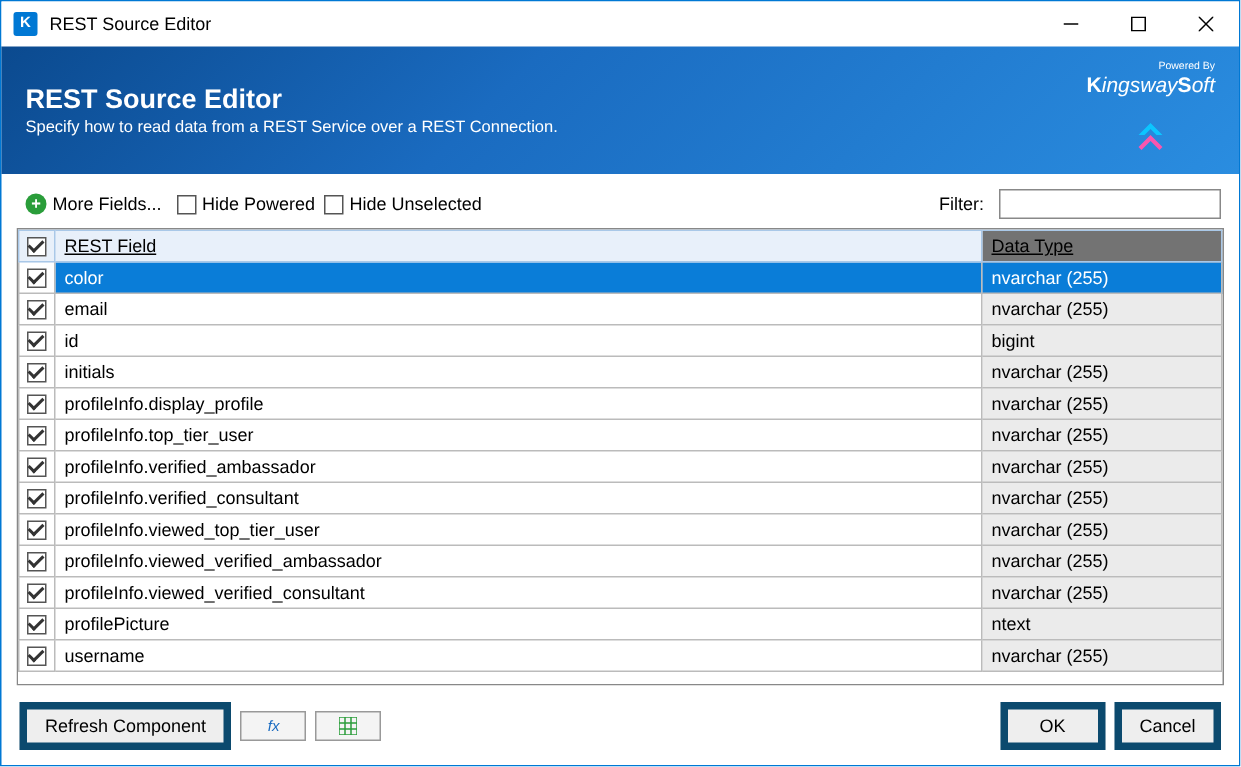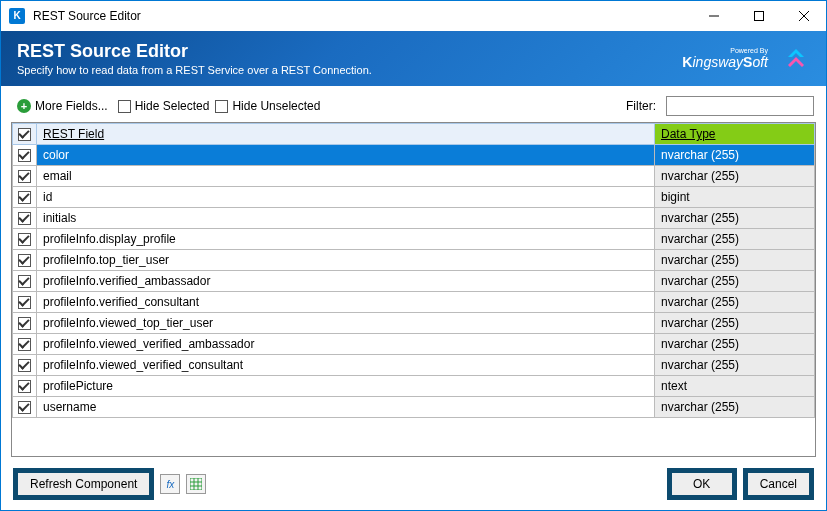--- a/index.html
+++ b/index.html
@@ -6,21 +6,21 @@
 body { font-family: "Segoe UI", Tahoma, sans-serif; font-size: 12px; background: #fff; width: 827px; height: 511px; overflow: hidden; }
 .window { width: 827px; height: 511px; border: 1px solid #0078d4; display: flex; flex-direction: column; }
 .titlebar { height: 30px; background: #fff; display: flex; align-items: center; padding: 0 0 0 8px; }
 .titlebar-icon { width: 16px; height: 16px; background: #0078d4; color: #fff; font-size: 10px; font-weight: bold; text-align: center; line-height: 16px; margin-right: 8px; border-radius: 2px; }
 .titlebar-text { flex: 1; font-size: 12px; color: #000; }
 .titlebar-btn { width: 45px; height: 30px; display: flex; align-items: center; justify-content: center; cursor: pointer; }
 .titlebar-btn svg { stroke: #000; }
 .header { background: linear-gradient(135deg, #0b4a8f 0%, #1a6bc0 40%, #2a8de0 100%); padding: 10px 16px; color: #fff; display: flex; align-items: center; justify-content: space-between; }
 .header-text h1 { font-size: 18px; font-weight: 600; margin-bottom: 2px; }
 .header-text p { font-size: 11px; font-weight: 400; }
-.header-logos { display: flex; align-items: center; gap: 14px; }
+.header-logos { display: flex; align-items: center; gap: 14px; flex-direction: column; }
 .logo-ks { font-size: 14px; font-weight: 400; color: #fff; }
 .logo-ks .pb { font-size: 7px; display: block; line-height: 1; text-align: right; }
 .logo-ks .kname { font-style: italic; }
 .logo-ks .bold { font-weight: 700; font-style: normal; }
 .logo-cu { width: 28px; height: 28px; position: relative; }
 .logo-cu svg { width: 28px; height: 28px; }
 .content { flex: 1; display: flex; padding: 10px 10px 0 10px; gap: 4px; overflow: hidden; }
 .sidebar { width: 98px; border: 1px solid #888; background: #fff; padding: 2px 0; }
 .side-item { padding: 1px 2px; cursor: pointer; font-size: 12px; color: #000; line-height: 15px; }
 .side-item.active { background: #0a7dd8; color: #fff; }
@@ -32,28 +32,28 @@
 .cb-box { width: 13px; height: 13px; border: 1px solid #555; background: #fff; }
 .toolbar-spacer { flex: 1; }
 .filter-label { margin-right: 4px; }
 .filter-input { border: 1px solid #888; width: 148px; height: 20px; padding: 0 4px; font-size: 12px; }
 .table-wrap { border: 1px solid #888; flex: 1; overflow: auto; background: #fff; }
 table { border-collapse: collapse; width: 100%; font-size: 12px; }
 th { background: #e8f0fa; border: 1px solid #a9c8e8; text-align: left; padding: 3px 6px; font-weight: 400; color: #000; text-decoration: underline; }
 th.cb-col, td.cb-col { width: 24px; text-align: center; padding: 0; }
 td { border: 1px solid #bbb; padding: 3px 6px; background: #fff; color: #000; }
 td.dt-col, th.dt-col { background: #ebebeb; width: 160px; }
-th.dt-col { background: #84cc16; }
+th.dt-col { background: #737373; }
 tr.selected td { background: #0a7dd8 !important; color: #fff; }
 tr.selected td.cb-col { background: #fff !important; }
 .row-cb { width: 13px; height: 13px; border: 1px solid #555; background: #fff; display: inline-block; position: relative; vertical-align: middle; }
 .row-cb.checked::after { content: ""; position: absolute; left: 2px; top: -1px; width: 4px; height: 8px; border: solid #333; border-width: 0 2px 2px 0; transform: rotate(45deg); }
 .footer { padding: 10px 12px; display: flex; align-items: center; gap: 6px; border-top: 1px solid transparent; }
 .btn { border: 5px solid #0c4a6e; background: #eee; padding: 4px 12px; font-size: 12px; cursor: pointer; min-width: 70px; text-align: center; }
-.fx-icon, .grid-icon { width: 20px; height: 20px; border: 1px solid #999; background: #f4f4f4; display: flex; align-items: center; justify-content: center; font-size: 10px; cursor: pointer; }
+.fx-icon, .grid-icon { width: 44px; height: 20px; border: 1px solid #999; background: #f4f4f4; display: flex; align-items: center; justify-content: center; font-size: 10px; cursor: pointer; }
 .fx-icon { font-style: italic; color: #1a6bc0; }
 .grid-icon svg { width: 12px; height: 12px; }
 .footer-spacer { flex: 1; }
 </style>
 </head>
 <body>
 
 <div class="window">
   <div class="titlebar">
     <div class="titlebar-icon">K</div>
@@ -97,21 +97,21 @@
 
   <div class="content">
     <div class="main">
       <div class="toolbar">
         <div class="more-fields">
           <span class="plus-icon">+</span>
           <span>More Fields...</span>
         </div>
         <label class="cb-wrapper">
           <span class="cb-box"></span>
-          <span>Hide Selected</span>
+          <span>Hide Powered</span>
         </label>
         <label class="cb-wrapper">
           <span class="cb-box"></span>
           <span>Hide Unselected</span>
         </label>
         <div class="toolbar-spacer"></div>
         <span class="filter-label">Filter:</span>
         <input class="filter-input" value="" style="">
       </div>
 

